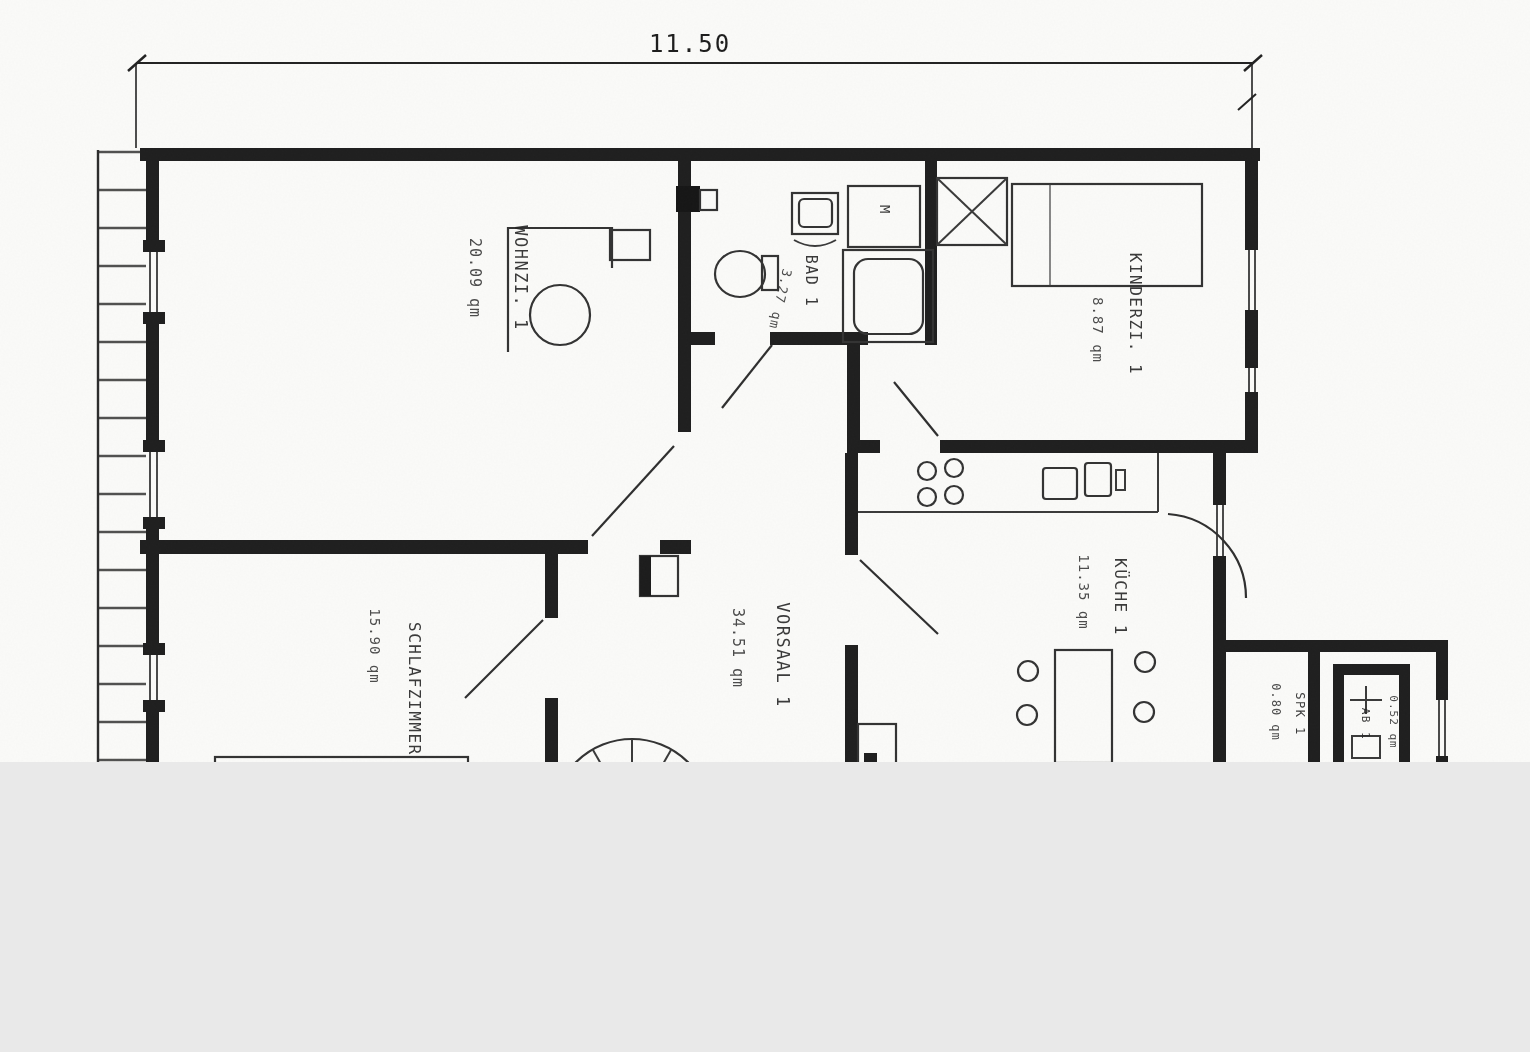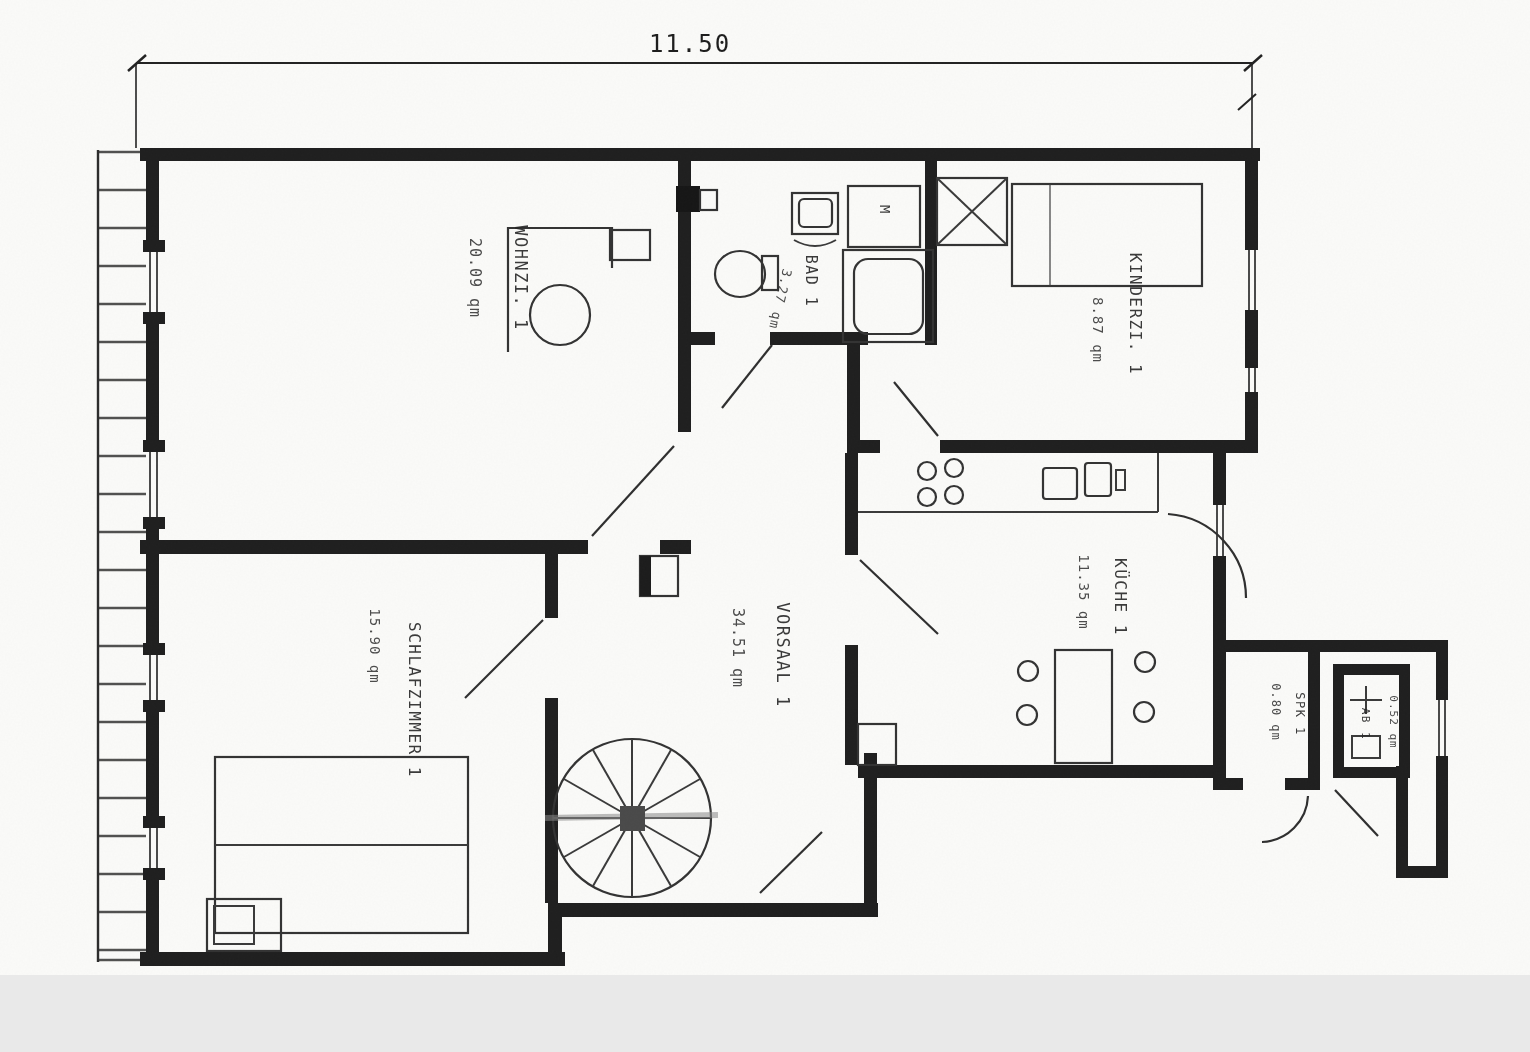--- a/index.html
+++ b/index.html
@@ -1,17 +1,17 @@
 <!DOCTYPE html>
 <html><head>
 <meta charset="utf-8">
 <style>
   html,body{margin:0;padding:0;background:#e9e9e9;}
   .page{
-    position:relative;width:1530px;height:975px;background:#fbfbf9;
+    position:relative;width:1530px;height:762px;background:#fbfbf9;
     overflow:hidden;font-family:"DejaVu Sans Mono","Liberation Mono",monospace;
   }
   svg{position:absolute;left:0;top:0;}
   .wall{fill:#1f1f1f;}
   .thin{stroke:#3a3a3a;stroke-width:2;fill:none;}
   .fixture{stroke:#333;stroke-width:2.2;fill:none;}
   .leaf{stroke:#2f2f2f;stroke-width:2.2;fill:none;}
   .win{stroke:#4a4a4a;stroke-width:2;}
   .hatch{stroke:#2c2c2c;stroke-width:2.6;opacity:.82;}
   .lbl{fill:#262626;opacity:.9;letter-spacing:1.5px;}

